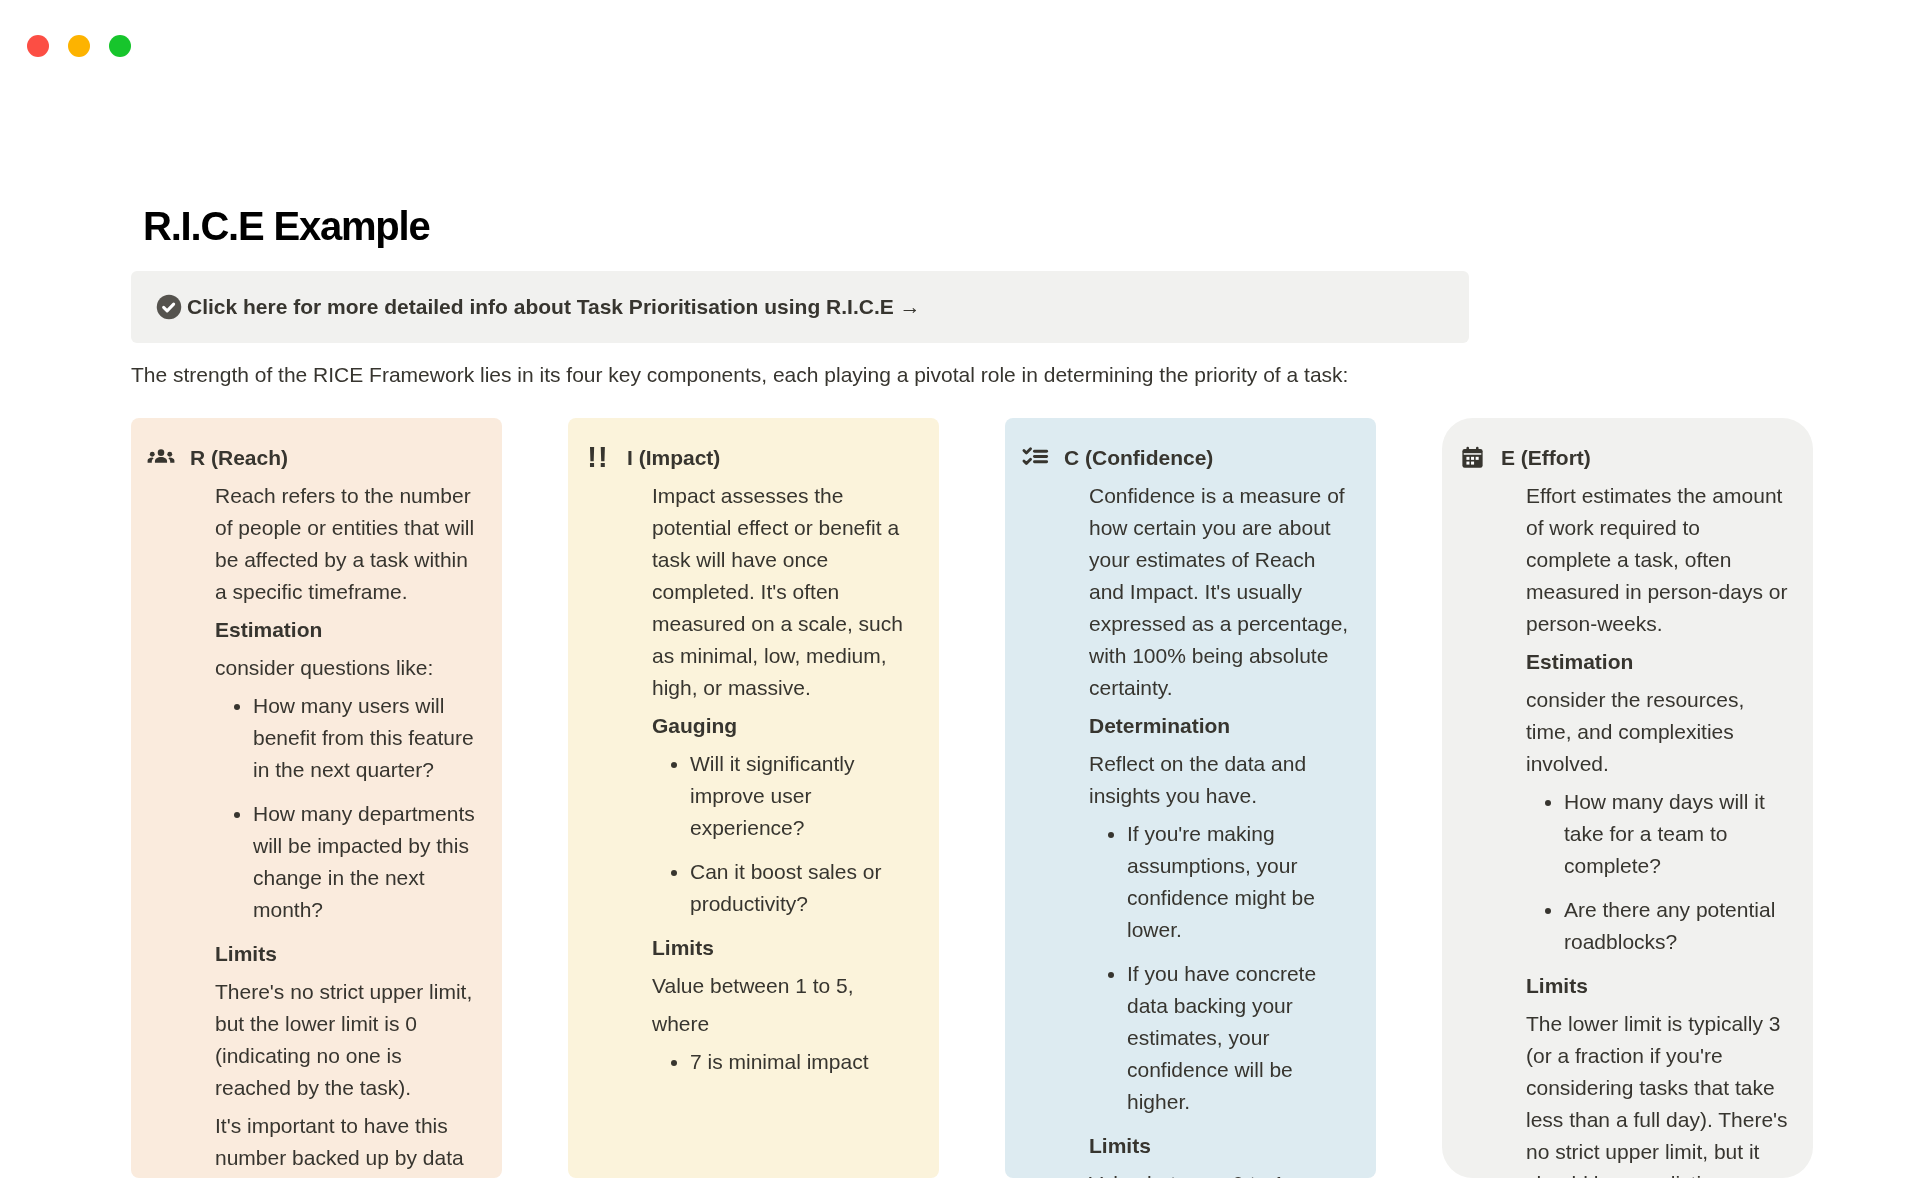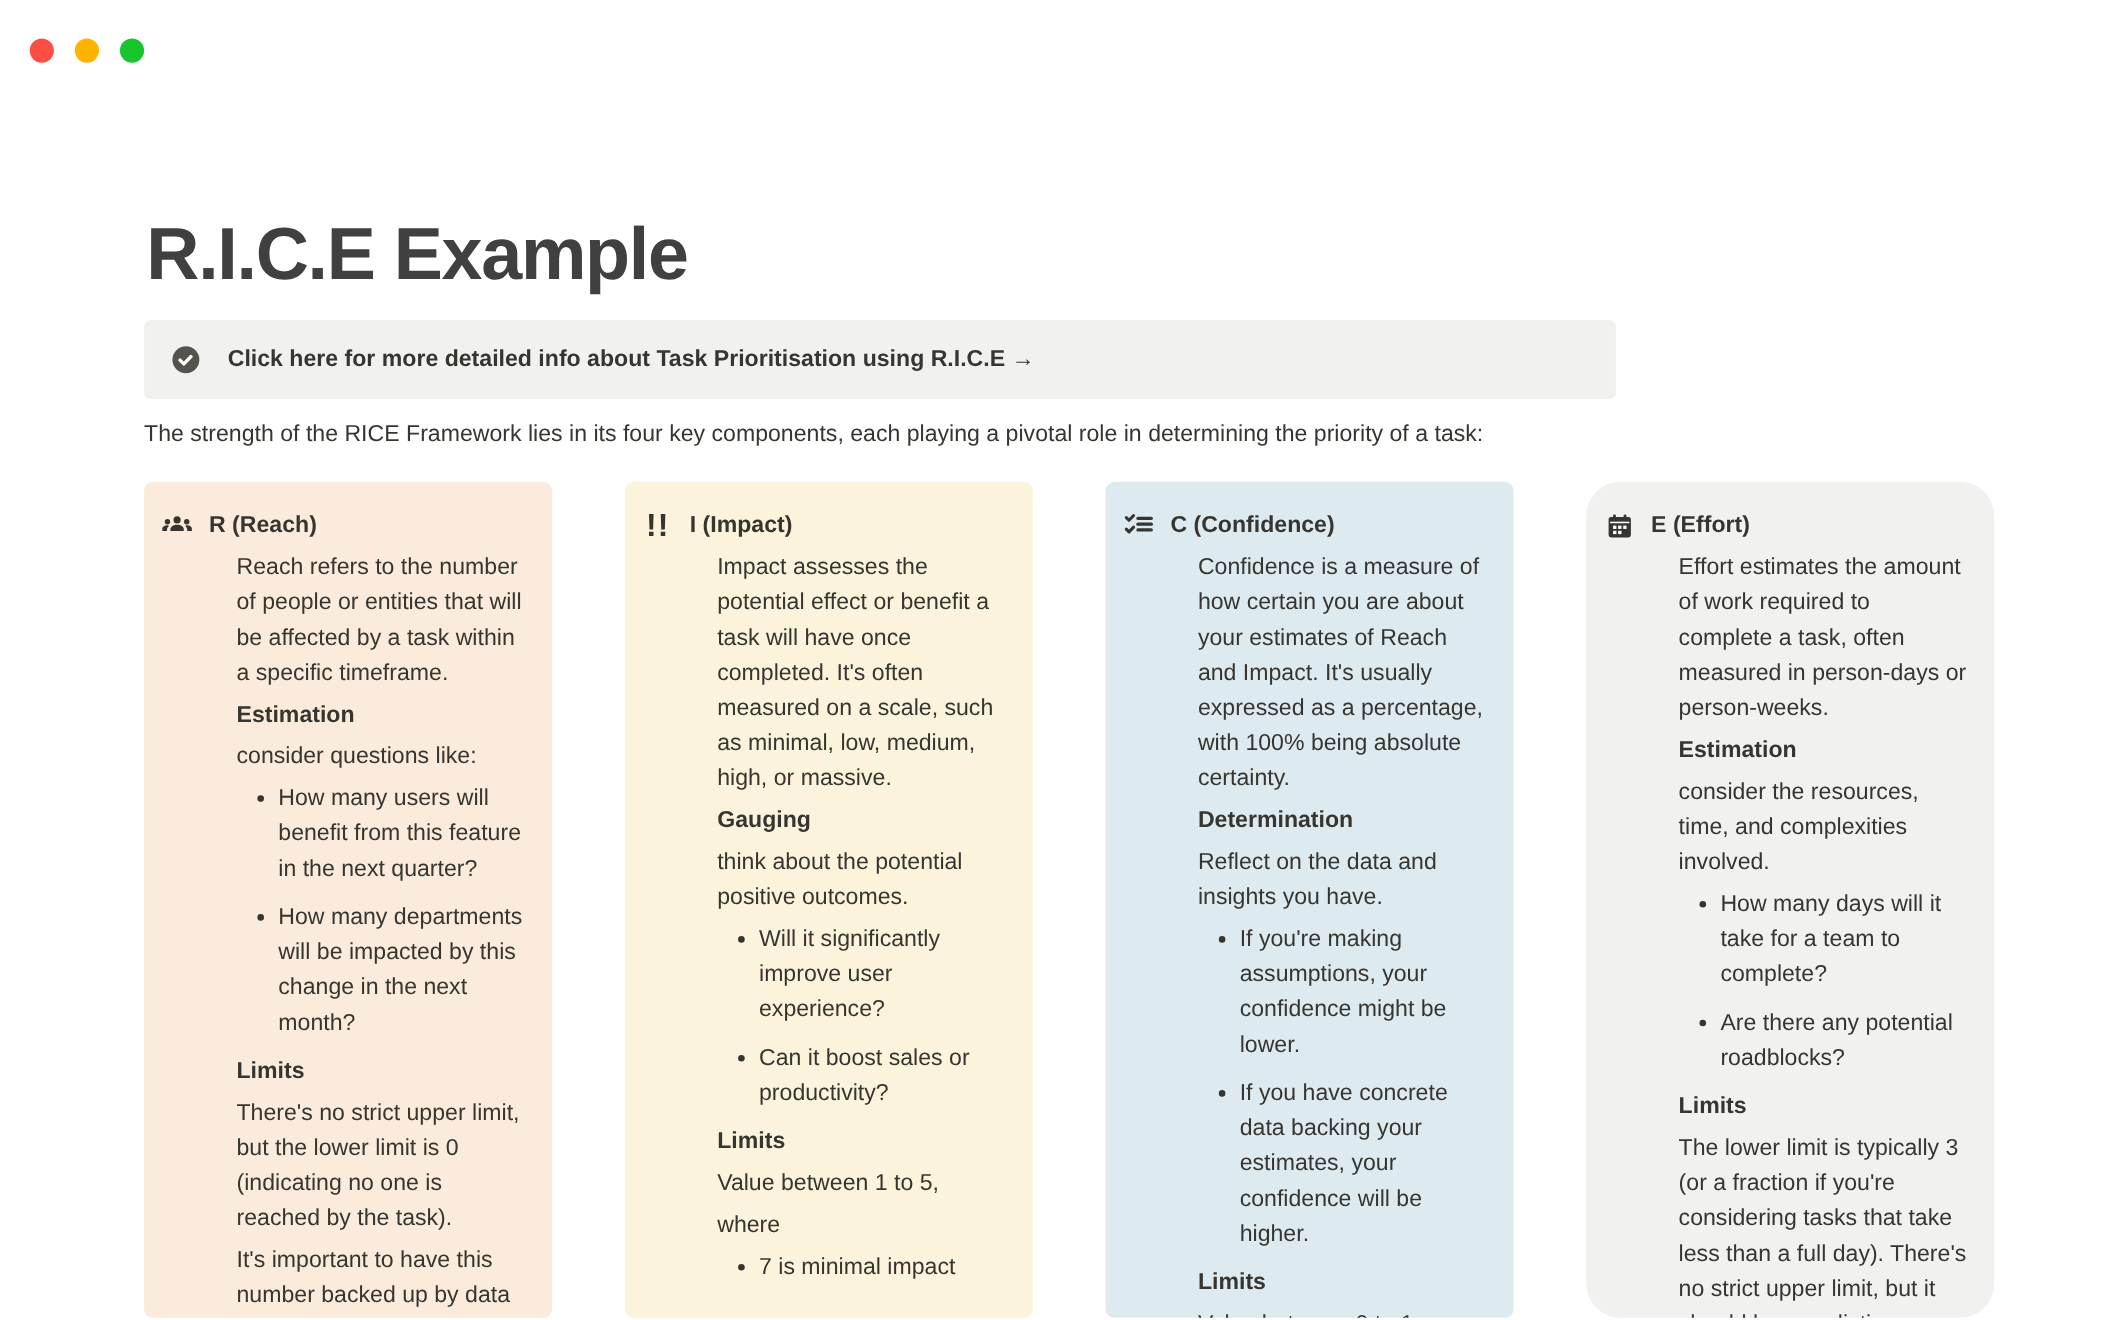--- a/index.html
+++ b/index.html
@@ -7,27 +7,27 @@
     width:1920px;height:1200px;position:relative;overflow:hidden;
     background:#ffffff;color:#37352f;
     font-family:"Liberation Sans",sans-serif;
   }
   
   .traffic-lights{position:absolute;top:35px;left:27px;display:flex;gap:19px;}
   .light{width:22px;height:22px;border-radius:50%;}
   
   .content{padding:192px 0 0 131px;width:1686px;}
   .page-title{
-    font-size:67px;font-weight:700;letter-spacing:-1.2px;
-    margin:2px;line-height:1.12;color:#404040;
+    font-size:40px;font-weight:700;letter-spacing:-1.2px;
+    margin:12px;line-height:1.12;color:#000000;
   }
   .callout{
     margin-top:22px;width:1338px;box-sizing:border-box;
     border-radius:6px;min-height:72px;
-    display:flex;align-items:center;gap:24px;padding:0 24px;
+    display:flex;align-items:center;gap:4px;padding:0 24px;
     cursor:pointer;
   }
   .callout-icon{width:28px;height:28px;flex:none;display:flex;align-items:center;}
   .callout-text{font-size:21px;font-weight:700;line-height:1.3;}
   .intro{margin:16px 0 0;font-size:21px;line-height:32px;}
   
   .cards{display:flex;gap:66px;margin-top:27px;height:760px;}
   .card{
     width:371px;height:760px;box-sizing:border-box;border-radius:8px;
     padding:24px 24px 0 16px;overflow:hidden;flex:none;
@@ -97,21 +97,20 @@
       <article class="card" style="background: rgb(251, 243, 219);">
         <div class="card-header">
           <span class="card-icon">
             <span class="bang-glyph">!!</span>
           </span>
           <h3 class="card-title" style="margin: 0px;">I (Impact)</h3>
         </div>
         <div class="card-body">
           <p>Impact assesses the potential effect or benefit a task will have once completed. It's often measured on a scale, such as minimal, low, medium, high, or massive.</p>
           <p class="sub">Gauging</p>
-          <p>think about the potential positive outcomes.</p>
           <ul>
             <li>Will it significantly improve user experience?</li>
             <li>Can it boost sales or productivity?</li>
           </ul>
           <p class="sub">Limits</p>
           <p>Value between 1 to 5,</p>
           <p>where</p>
           <ul>
             <li>7 is minimal impact</li>
           </ul>

